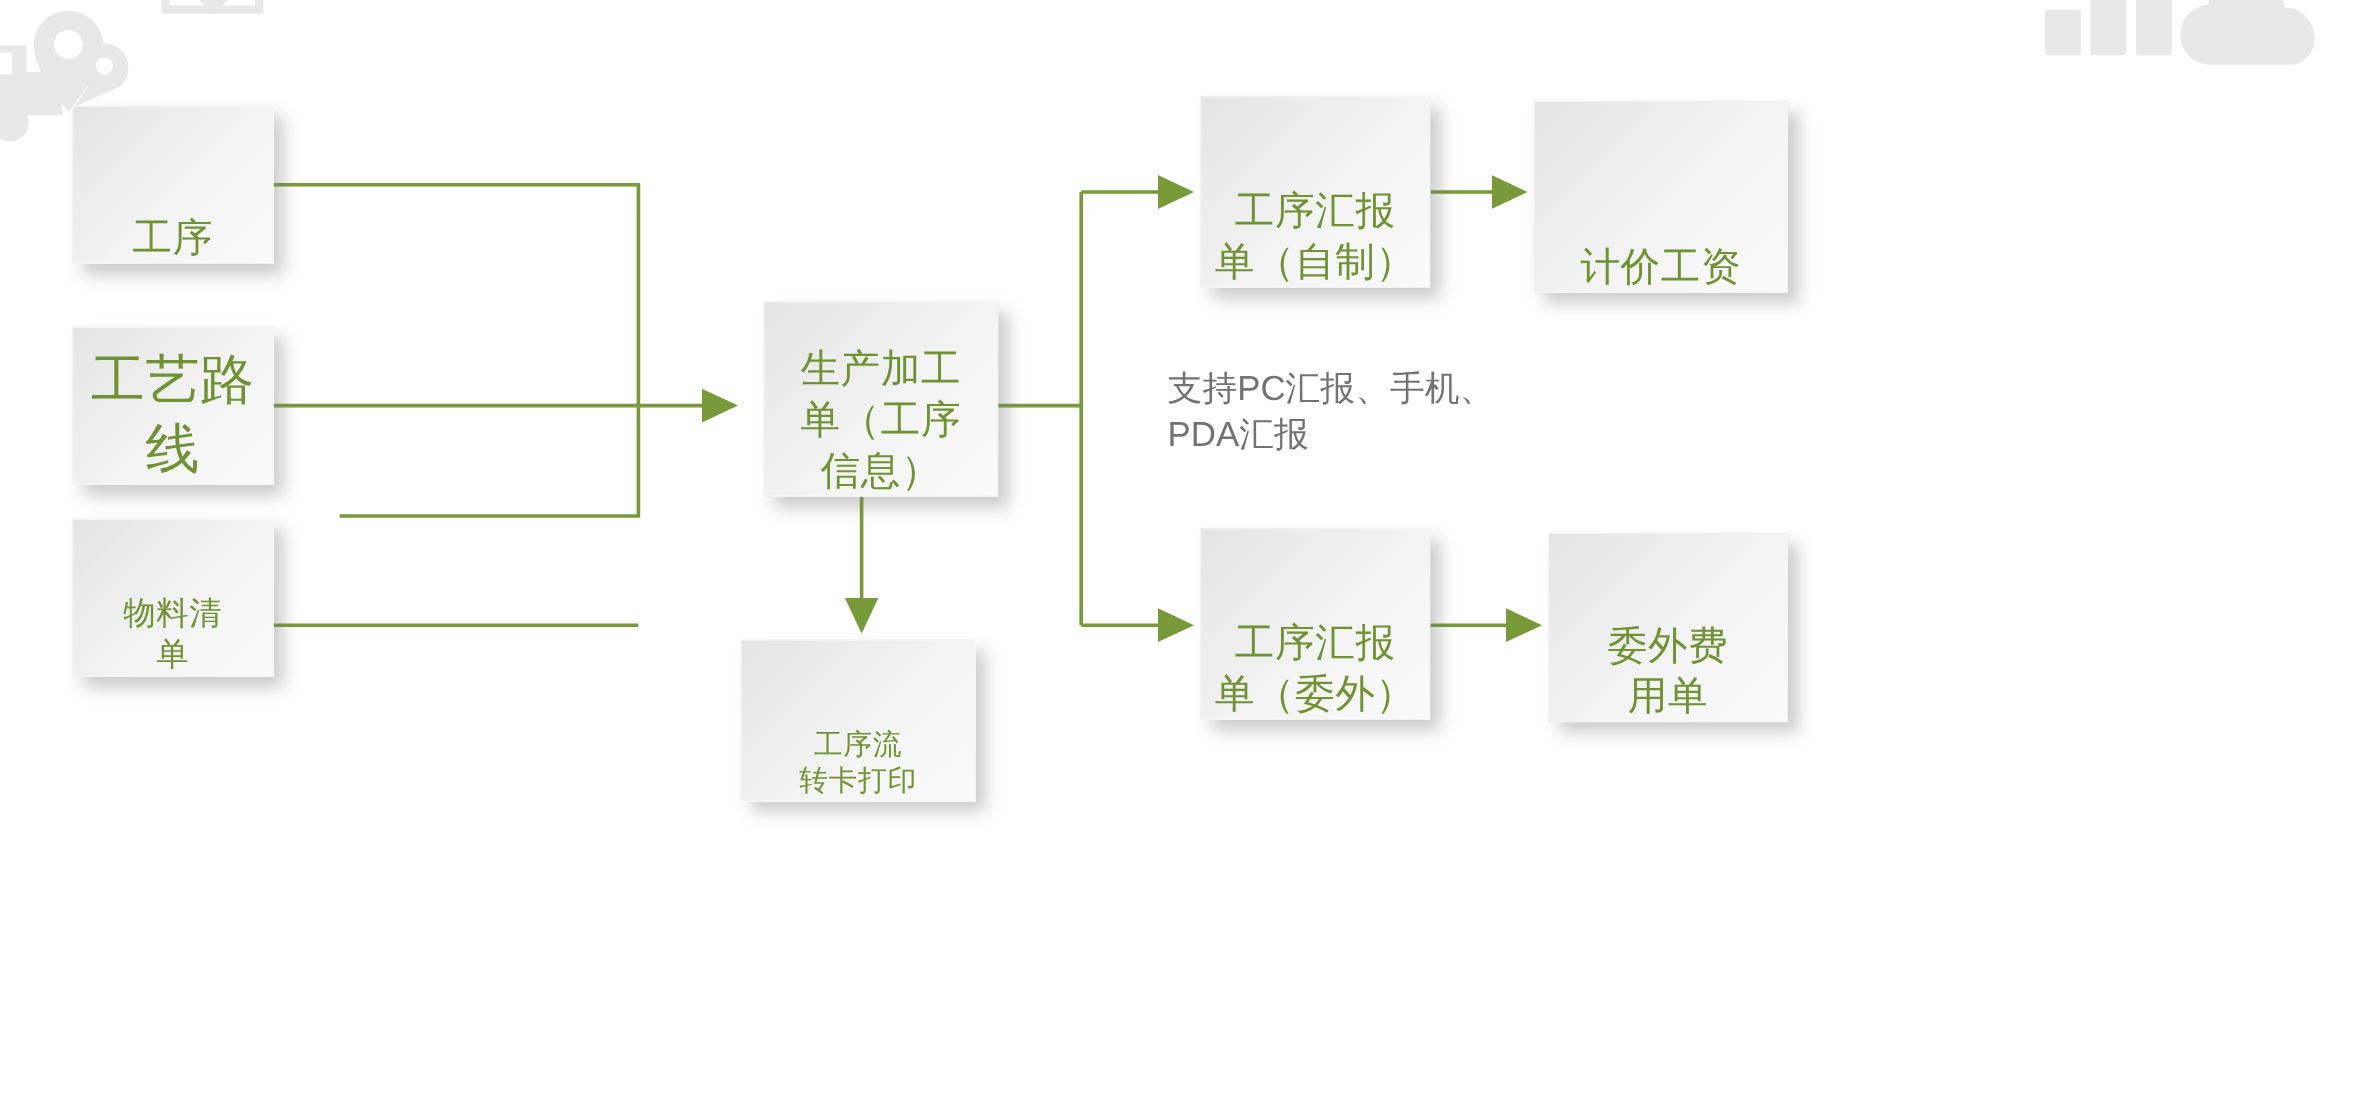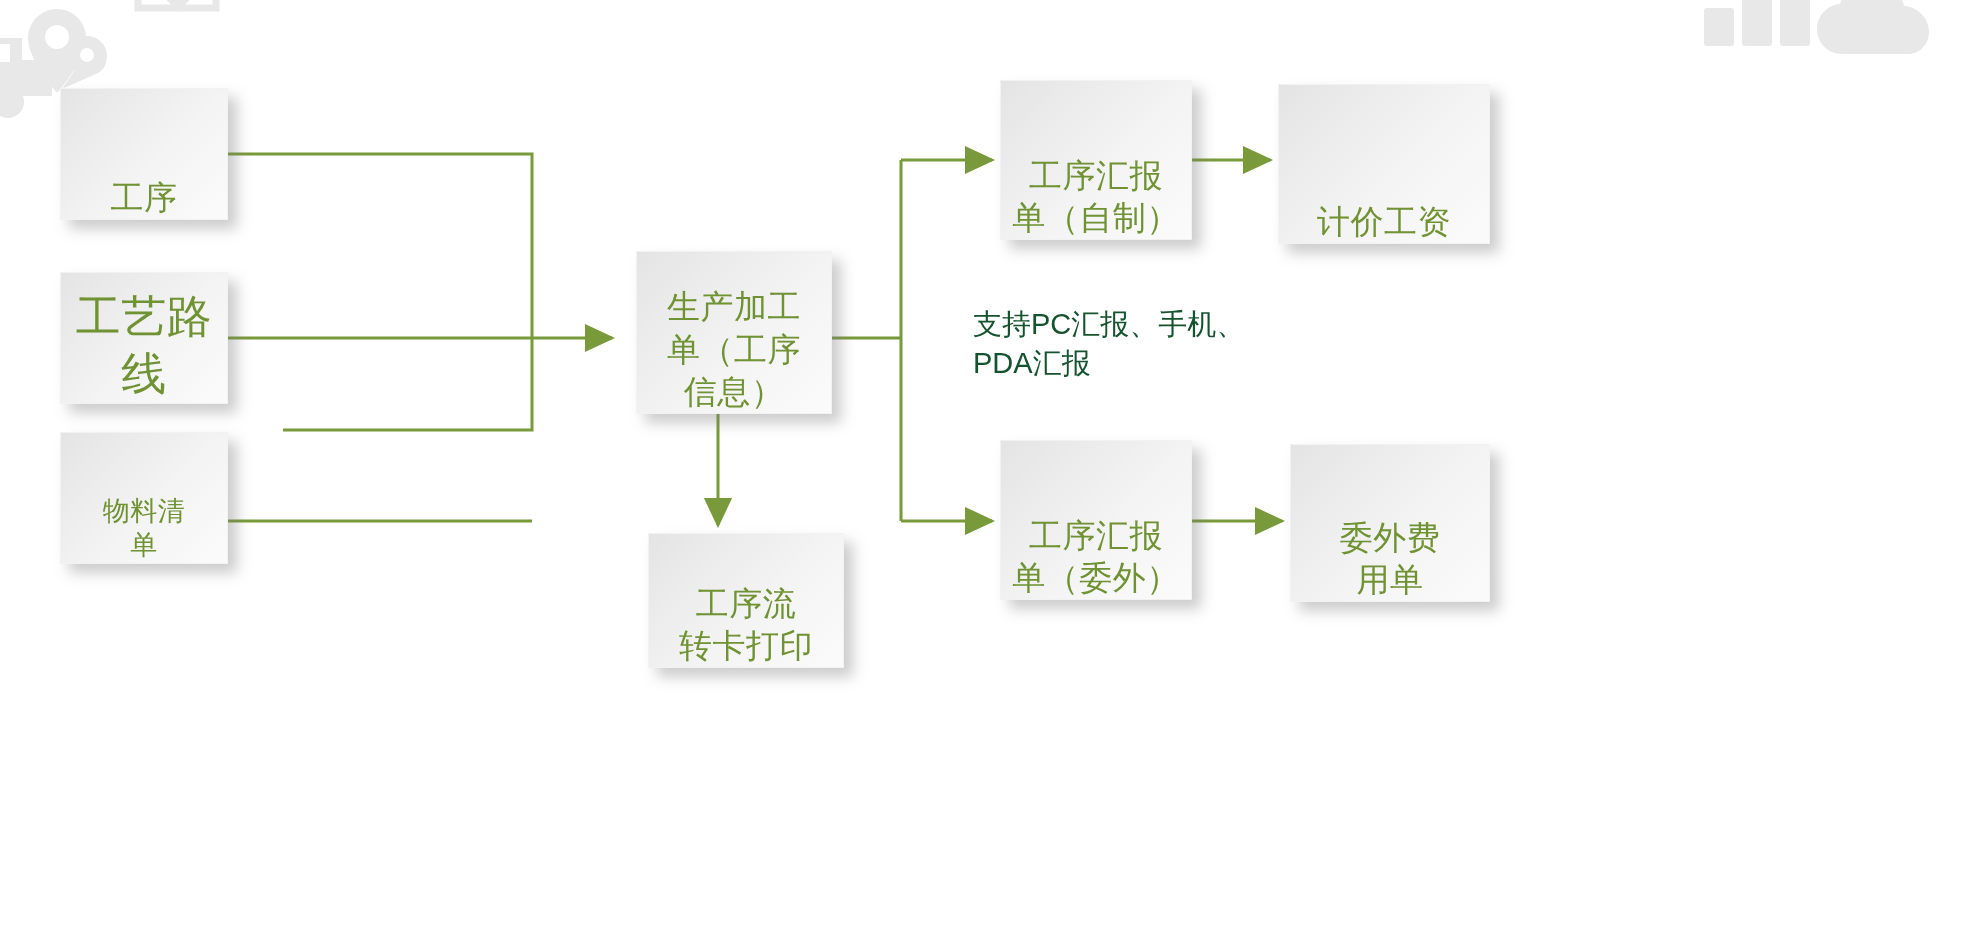--- a/index.html
+++ b/index.html
@@ -61,33 +61,33 @@
     display: block;
     padding: 0 6px;
     white-space: pre-line;
   }
 
   
   #node-process        { left: 60px;   top: 88px;  width: 168px; height: 132px; font-size: 33px; }
   #node-route          { left: 60px;   top: 272px; width: 168px; height: 132px; font-size: 45px; }
   #node-bom            { left: 60px;   top: 432px; width: 168px; height: 132px; font-size: 27px; }
   #node-work-order     { left: 636px;  top: 251px; width: 196px; height: 163px; font-size: 33px; }
-  #node-flowcard       { left: 648px;  top: 533px; width: 196px; height: 135px; font-size: 33px; }
+  #node-flowcard       { left: 617px;  top: 533px; width: 196px; height: 135px; font-size: 24px; }
   #node-report-self    { left: 1000px; top: 80px;  width: 192px; height: 160px; font-size: 33px; }
   #node-wage           { left: 1278px; top: 84px;  width: 212px; height: 160px; font-size: 33px; }
   #node-report-out     { left: 1000px; top: 440px; width: 192px; height: 160px; font-size: 33px; }
   #node-outsource-fee  { left: 1290px; top: 444px; width: 200px; height: 158px; font-size: 33px; }
 
   
   #note-multichannel {
     position: absolute;
     left: 973px;
     top: 305px;
     width: 300px;
-    color: #14532d;
+    color: #737373;
     font-size: 29px;
     line-height: 1.35;
     white-space: pre-line;
     z-index: 4;
   }
 </style>
 </head>
 <body>
 
 <div id="canvas">

